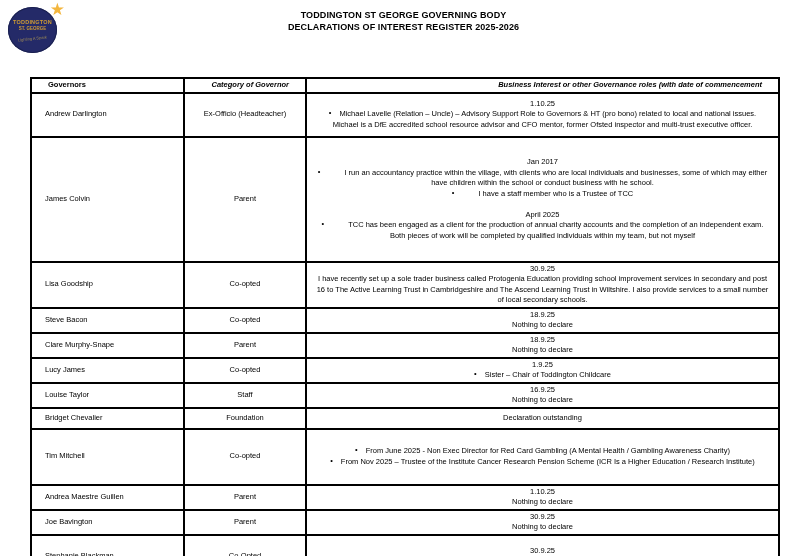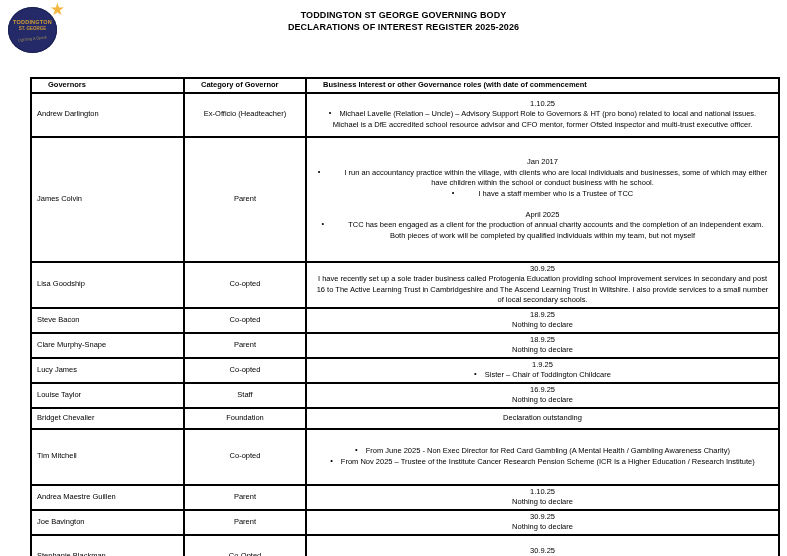--- a/index.html
+++ b/index.html
@@ -27,22 +27,22 @@
     font-weight:bold;font-size:9px;line-height:12px;letter-spacing:.1px;margin-left:10px;
   }
   
   .tbl-wrap{position:absolute;left:30px;top:77px;}
   table{border-collapse:collapse;table-layout:fixed;width:748px;}
   col.c1{width:153px;} col.c2{width:122px;} col.c3{width:473px;}
   th,td{border:2px solid #000;font-size:7.5px;line-height:10.5px;vertical-align:middle;padding:1px 3px;}
   thead tr{height:13px;}
   th{font-weight:bold;padding:1px 16px;}
   th.gov{text-align:left;}
-  th.cat,th.intr{text-align:left;}
-  td.name{text-align:left;padding-left:5px;}
+  th.cat,th.intr{text-align:right;font-style:italic;}
+  td.name{text-align:left;padding-left:13px;}
   td.category{text-align:center;}
   td.interest{text-align:center;padding:1px 8px;}
   .para{min-height:10.5px;}
   .blt{display:inline-block;margin-right:8px;transform:translateY(-1px);}
   .blt.wide{margin-right:24px;}
   .h44{height:44px}.h125{height:125px}.h24{height:24px}.h23{height:23px}
   .h25{height:18px}.h21{height:21px}.h47{height:56px}.h27{height:44px}
 </style>
 </head>
 <body>

